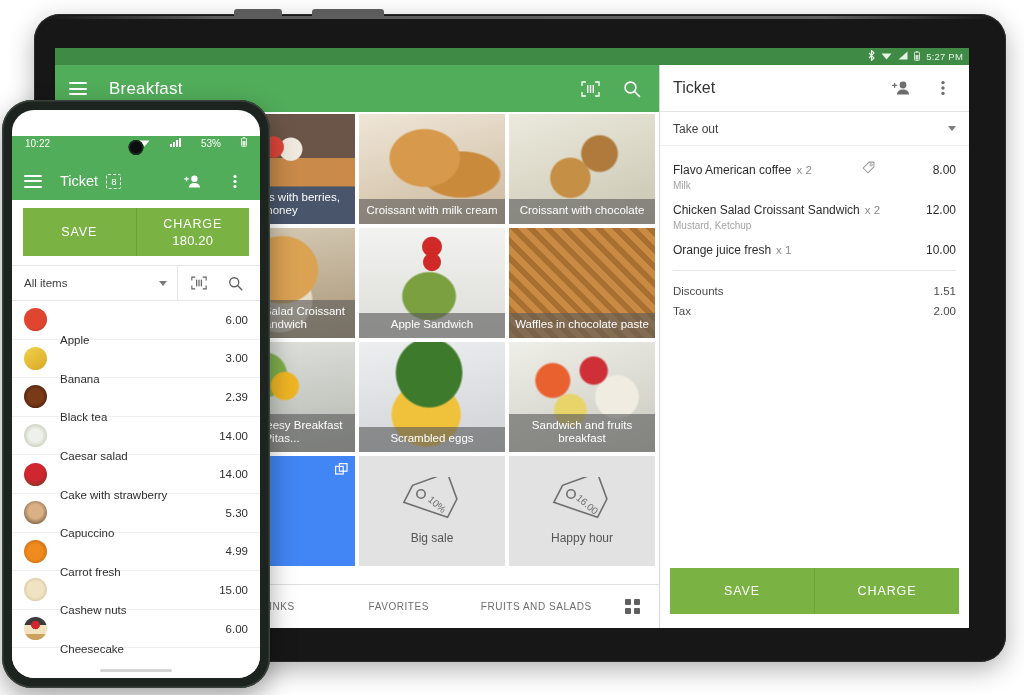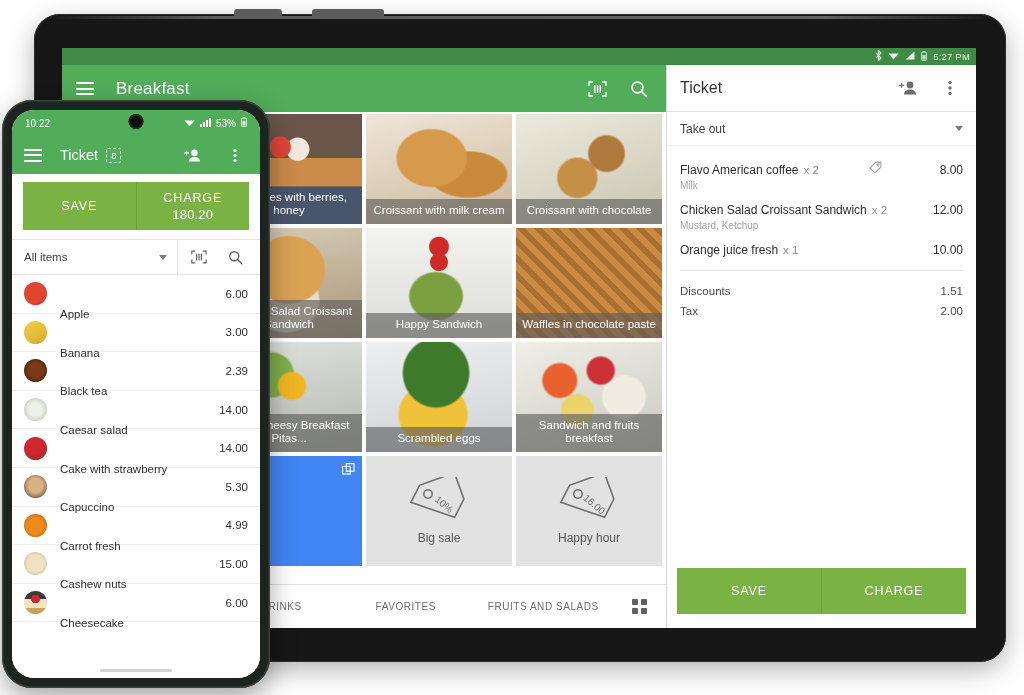--- a/index.html
+++ b/index.html
@@ -17,21 +17,21 @@
   .vol-btn { position:absolute; top:-5px; height:7px; background:#5c5c5c; border-radius:3px 3px 0 0; }
   #vol-btn-1 { left:200px; width:48px; }
   #vol-btn-2 { left:278px; width:72px; }
   #tablet-camera { position:absolute; left:486px; top:43px; width:11px; height:11px;
     border-radius:50%; background:#0a0a0a; box-shadow:inset 0 0 0 2px #2e3e35, 0 0 2px #333; }
   #tablet-camera::after { content:""; position:absolute; left:2.5px; top:2.5px; width:4px; height:4px;
     border-radius:50%; background:#1d3326; }
   #tablet-sensor { position:absolute; left:520px; top:46px; width:4px; height:4px;
     border-radius:50%; background:#242424; }
 
-  #tablet-screen { position:absolute; left:28px; top:34px; width:914px; height:580px;
+  #tablet-screen { position:absolute; left:21px; top:34px; width:914px; height:580px;
     background:#fdba74; overflow:hidden; }
 
   
   #tablet-statusbar { height:17px; background:#3f8a45; display:flex; align-items:center;
     justify-content:flex-end; padding-right:6px; gap:6px; color:#e7f3e6; font-size:9px; }
   .sb-ico { display:inline-block; }
   #tab-clock { font-size:9.5px; letter-spacing:.2px; }
 
   
   #tablet-body { display:flex; height:563px; }
@@ -101,25 +101,25 @@
     font-family:inherit; cursor:pointer; }
   #charge-btn { border-left:1px solid #6ea23d; }
 
   
   #phone { position:absolute; left:2px; top:100px; width:268px; height:588px;
     background:#1d2420; border-radius:30px; box-shadow:0 10px 26px rgba(0,0,0,.35),
     inset 0 0 0 1.5px #39433c; z-index:20; }
   #phone-screen { position:absolute; left:10px; top:10px; width:248px; height:568px;
     background:#fff; border-radius:22px; overflow:hidden; display:flex; flex-direction:column; }
   #phone-statusbar { height:22px; background:#51ad5a; color:#fff; display:flex;
-    align-items:center; padding:13px 13px; font-size:10px; position:relative; flex:0 0 auto; }
+    align-items:flex-end; padding:13px 13px; font-size:10px; position:relative; flex:0 0 auto;margin-top:26px; }
   #phone-punchhole { position:absolute; left:50%; top:4px; transform:translateX(-50%);
     width:15px; height:15px; border-radius:50%; background:#0d0d0d;
     box-shadow:inset 0 0 0 1.5px #1d2b20; }
-  #phone-statusbar .right { margin-left:auto; display:flex; align-items:center; gap:5px; }
+  #phone-statusbar .right { margin-left:auto; display:flex; align-items:center; gap:20px; }
   #phone-appbar { height:38px; background:#51ad5a; color:#fff; display:flex; align-items:center;
     padding:0 12px; flex:0 0 auto; }
   #phone-appbar .title { font-size:14.5px; margin-left:18px; }
   #phone-badge { margin-left:8px; font-size:9.5px; border:1px dashed rgba(255,255,255,.9);
     padding:1px 4px; border-radius:2px; line-height:11px; }
   #phone-actions { padding:8px 11px 9px; display:flex; background:#fff; flex:0 0 auto; }
   #phone-actions .gbtn { height:48px; }
   #phone-save { }
   #phone-charge { border-left:1px solid #6ea23d; flex-direction:column; gap:2px; }
   #phone-charge .amtline { font-size:13px; letter-spacing:.2px; }
@@ -228,21 +228,21 @@
                 <div class="tile">
                   <div class="ph" style="background: linear-gradient(150deg, rgb(233, 236, 238), rgb(195, 200, 203) 55%, rgb(154, 160, 163));"></div>
                   <div class="cap">ce</div>
                 </div>
                 <div class="tile">
                   <div class="ph" style="background: radial-gradient(at 50% 38%, rgb(219, 162, 84) 0px, rgb(219, 162, 84) 34%, rgba(0, 0, 0, 0) 36%), radial-gradient(at 48% 66%, rgb(230, 221, 201) 0px, rgb(230, 221, 201) 30%, rgba(0, 0, 0, 0) 32%), linear-gradient(170deg, rgb(216, 205, 184), rgb(168, 149, 119));"></div>
                   <div class="cap">Chicken Salad Croissant Sandwich</div>
                 </div>
                 <div class="tile">
                   <div class="ph" style="background: radial-gradient(circle at 50% 17%, rgb(207, 42, 39) 0px, rgb(207, 42, 39) 8%, rgba(0, 0, 0, 0) 9%), radial-gradient(circle at 50% 31%, rgb(207, 42, 39) 0px, rgb(207, 42, 39) 8%, rgba(0, 0, 0, 0) 9%), radial-gradient(at 48% 62%, rgb(122, 160, 63) 0px, rgb(122, 160, 63) 24%, rgba(0, 0, 0, 0) 26%), linear-gradient(rgb(242, 242, 240), rgb(220, 220, 216));"></div>
-                  <div class="cap">Happy Sandwich</div>
+                  <div class="cap">Apple Sandwich</div>
                 </div>
                 <div class="tile">
                   <div class="ph" style="background: repeating-linear-gradient(45deg, rgb(201, 138, 68) 0px, rgb(201, 138, 68) 6px, rgb(169, 111, 49) 6px, rgb(169, 111, 49) 12px), linear-gradient(160deg, rgb(42, 35, 32), rgb(23, 18, 16));"></div>
                   <div class="cap">Waffles in chocolate paste</div>
                 </div>
                 <div class="tile">
                   <div class="ph" style="background: radial-gradient(circle at 45% 45%, rgb(244, 246, 247) 0px, rgb(244, 246, 247) 38%, rgba(0, 0, 0, 0) 40%), radial-gradient(circle at 42% 40%, rgb(111, 155, 60) 0px, rgb(111, 155, 60) 14%, rgba(0, 0, 0, 0) 16%), linear-gradient(160deg, rgb(38, 36, 33), rgb(18, 17, 16));"></div>
                   <div class="cap">ad</div>
                 </div>
                 <div class="tile">

